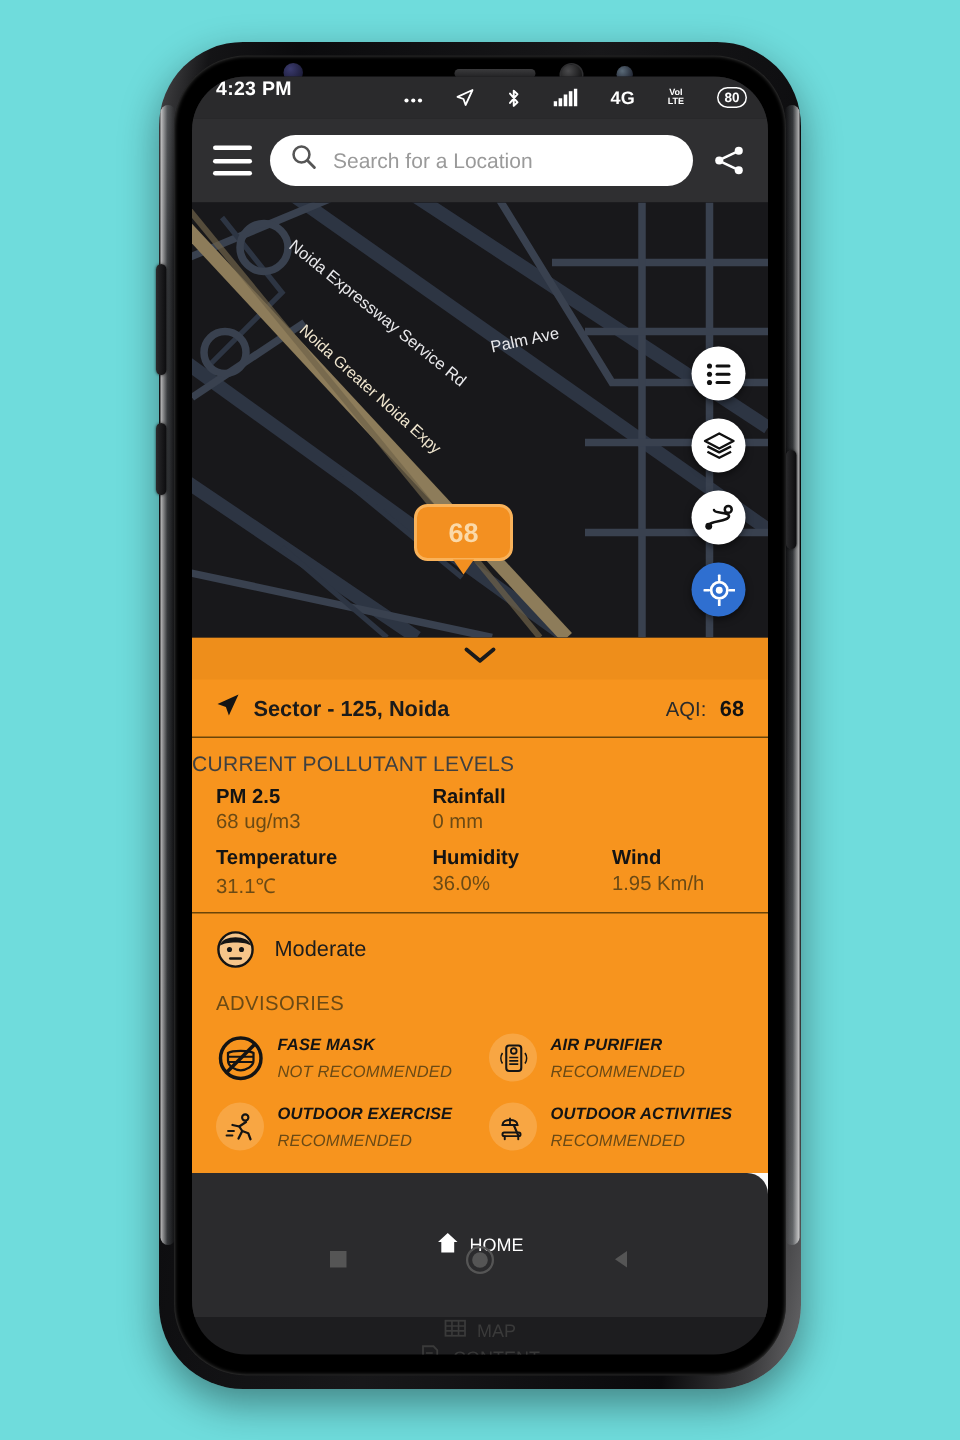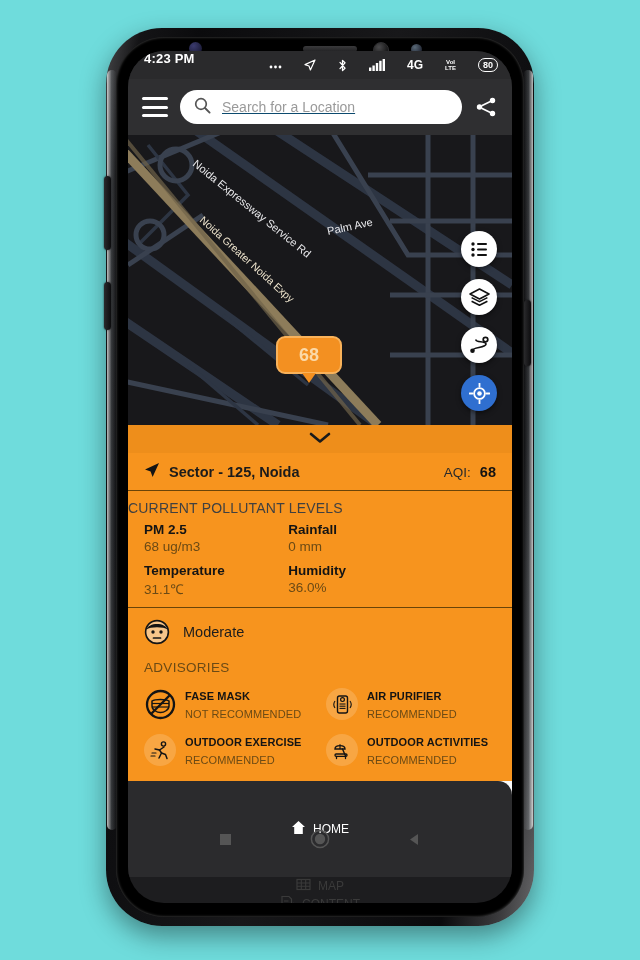--- a/index.html
+++ b/index.html
@@ -57,21 +57,21 @@
     font-weight:bold;line-height:12px;height:12px;display:flex;align-items:center;}
   #volte-stack{display:flex;flex-direction:column;line-height:6px;font-size:6px;font-weight:bold;text-align:center;}
 
   #app-header{height:56px;background:#2f2f31;display:flex;align-items:center;
     padding:0 14px 0 14px;gap:12px;}
   #hamburger-button{width:26px;height:20px;display:flex;flex-direction:column;
     justify-content:space-between;cursor:pointer;flex:0 0 auto;}
   #hamburger-button i{display:block;height:3px;background:#fff;border-radius:2px;}
   #search-bar{flex:1;height:34px;background:#fff;border-radius:18px;display:flex;
     align-items:center;padding:0 14px;gap:9px;}
-  #search-input{border:0;outline:0;flex:1;font-size:14px;color:#0c4a6e;font-family:"Liberation Sans",sans-serif;background:transparent;text-decoration:underline;}
+  #search-input{border:0;outline:0;flex:1;font-size:14px;color:#0c4a6e;font-family:"Liberation Sans",sans-serif;background:transparent;}
   #search-input::placeholder{color:#9a9a9a;}
   #share-button{width:24px;height:24px;flex:0 0 auto;cursor:pointer;}
 
   
   #map-area{position:relative;height:290px;background:#17171a;overflow:hidden;}
   #map-svg{position:absolute;inset:0;}
   .map-fab{position:absolute;right:15px;width:36px;height:36px;border-radius:50%;
     background:#fff;display:flex;align-items:center;justify-content:center;
     box-shadow:0 2px 5px rgba(0,0,0,.5);cursor:pointer;}
   #fab-list{top:96px;} #fab-layers{top:144px;} #fab-route{top:192px;}
@@ -96,21 +96,21 @@
   .metric{flex:1;}
   .metric:nth-child(1){flex:0 0 41%;}
   .metric:nth-child(2){flex:0 0 34%;}
   .metric-label{font-size:13.5px;font-weight:bold;color:#141414;margin-bottom:2px;}
   .metric-value{font-size:13.5px;color:#6b4a15;}
   #metric-row-2{border-bottom:1.5px solid #6a4408;padding-bottom:9px;}
   #status-row{display:flex;align-items:center;padding:11px 16px 4px;gap:13px;}
   #status-face{width:26px;height:26px;flex:0 0 auto;}
   #status-text{font-size:14.5px;color:#1d1d1d;}
   #advisories-title{font-size:13.5px;color:#6b4a15;padding:11px 16px 6px;letter-spacing:.3px;}
-  #advisory-grid{display:flex;flex-wrap:wrap;padding:0 10px 8px;}
+  #advisory-grid{display:flex;flex-wrap:wrap;padding:0 10px 8px;font-style:italic;}
   .advisory{width:50%;display:flex;align-items:center;gap:9px;padding:5px 6px;box-sizing:border-box;}
   .advisory-icon{width:32px;height:32px;border-radius:50%;background:rgba(255,255,255,.17);
     display:flex;align-items:center;justify-content:center;flex:0 0 auto;}
   .advisory-icon.plain{background:transparent;}
   .advisory-name{font-size:11px;font-weight:bold;color:#141414;letter-spacing:.1px;}
   .advisory-status{font-size:11px;color:#6b4a15;letter-spacing:.1px;margin-top:1px;}
 
   
   #bottom-nav{height:38px;background:#FAFAFA;display:flex;align-items:stretch;flex-direction:column;}
   .nav-item{display:flex;align-items:center;justify-content:center;gap:7px;
@@ -322,20 +322,24 @@
 
     <div class="metric-row" id="metric-row-2">
       <div class="metric">
         <div class="metric-label">Temperature</div>
         <div class="metric-value">31.1℃</div>
       </div>
       <div class="metric">
         <div class="metric-label">Humidity</div>
         <div class="metric-value">36.0%</div>
       </div>
+      <div class="metric">
+        <div class="metric-label">Wind</div>
+        <div class="metric-value">1.95 Km/h</div>
+      </div>
     </div>
 
     <div id="status-row">
       <span id="status-face">
         <svg width="26" height="26" viewBox="0 0 26 26">
           <circle cx="13" cy="13" r="11.4" fill="#F6C58A" stroke="#141414" stroke-width="1.6"></circle>
           <path d="M2.6 10.5 C4 3, 22 3, 23.4 10.5 C20 7.5, 6 7.5, 2.6 10.5z" fill="#141414"></path>
           <circle cx="9" cy="13" r="1.7" fill="#141414"></circle>
           <circle cx="17" cy="13" r="1.7" fill="#141414"></circle>
           <line x1="9.5" y1="19" x2="16.5" y2="19" stroke="#141414" stroke-width="1.7" stroke-linecap="round"></line>

